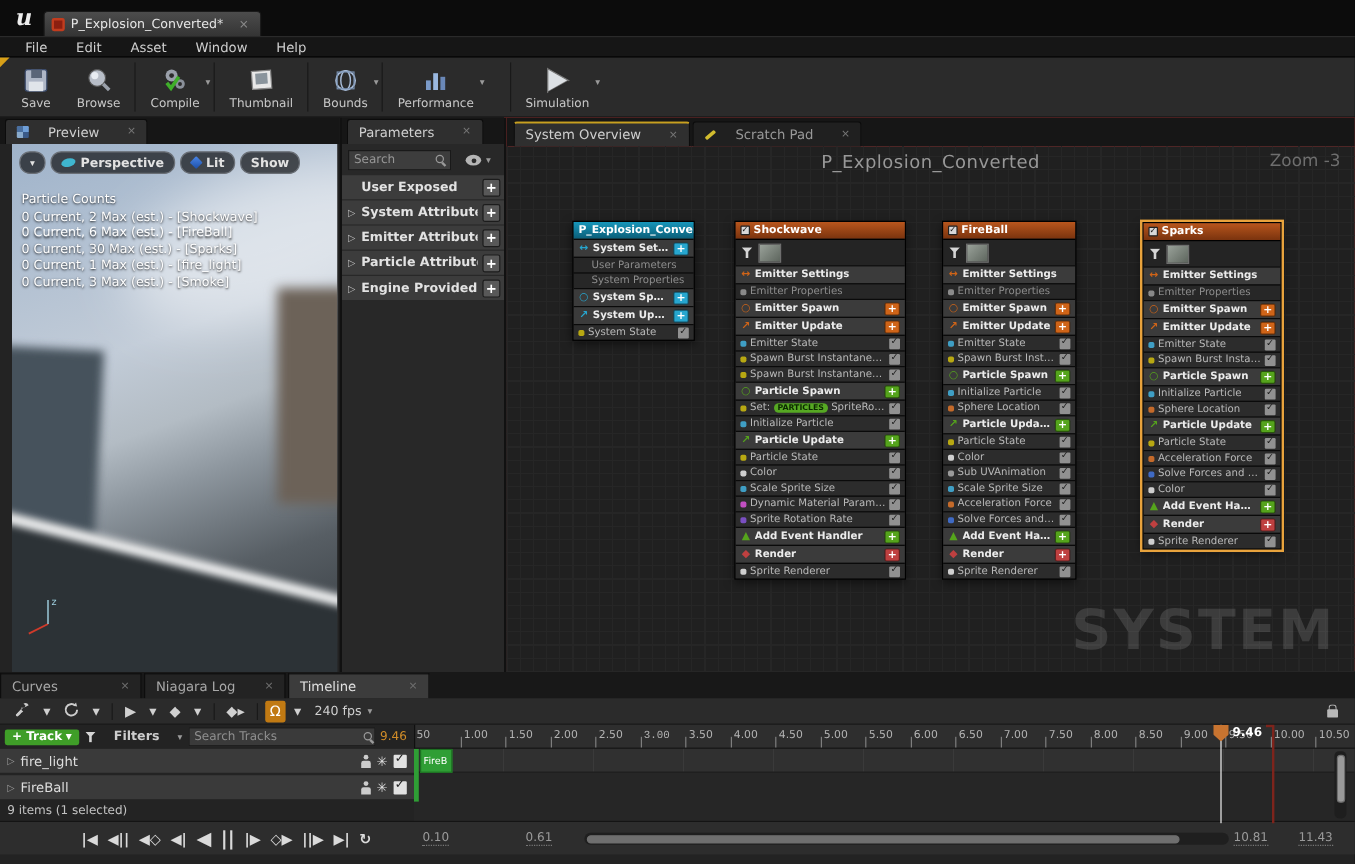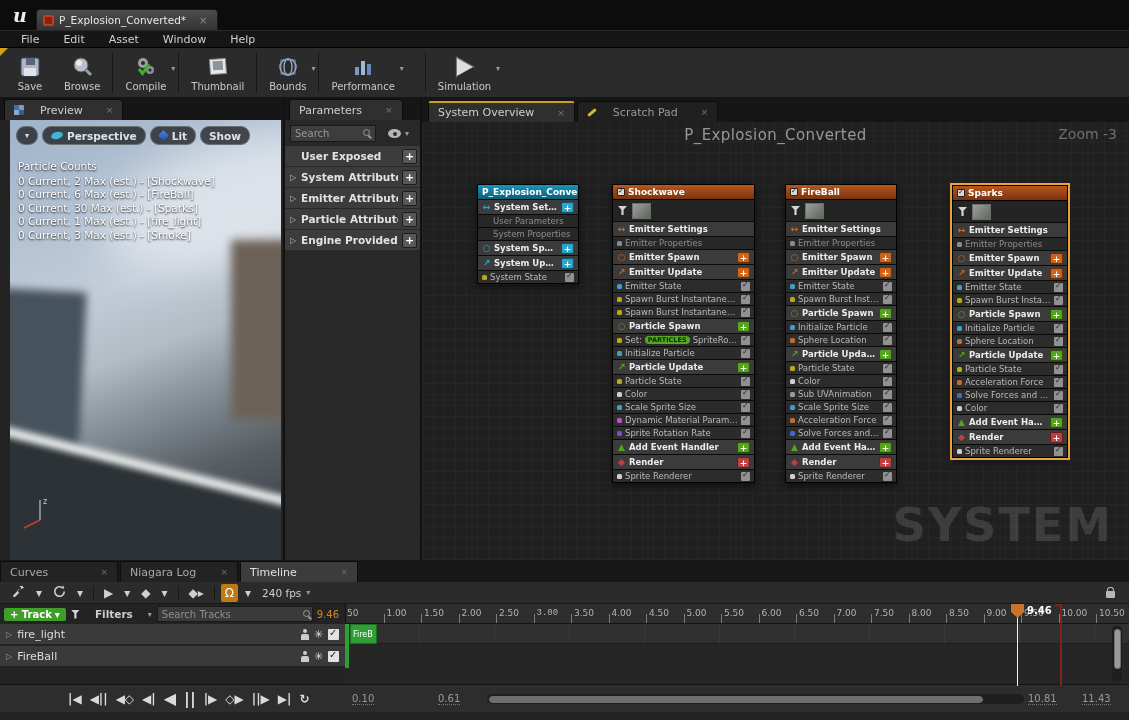--- a/index.html
+++ b/index.html
@@ -842,20 +842,21 @@
       </div>
       <div class="trackrow">
         <span class="exp">▷</span>
         <span>FireBall</span>
         <span class="sp"></span>
         <span class="person"></span>
         <span class="burst">✳</span>
         <span class="wchk"></span>
       </div>
     </div>
+  <div id="tl-status">9 items (1 selected)</div>
 
   <div id="transport">
     <div id="transport-btns">
         <span class="tp-btn">|◀</span>
         <span class="tp-btn">◀||</span>
         <span class="tp-btn">◀◇</span>
         <span class="tp-btn">◀|</span>
         <span class="tp-btn big">◀</span>
         <span class="tp-btn big">||</span>
         <span class="tp-btn">|▶</span>

